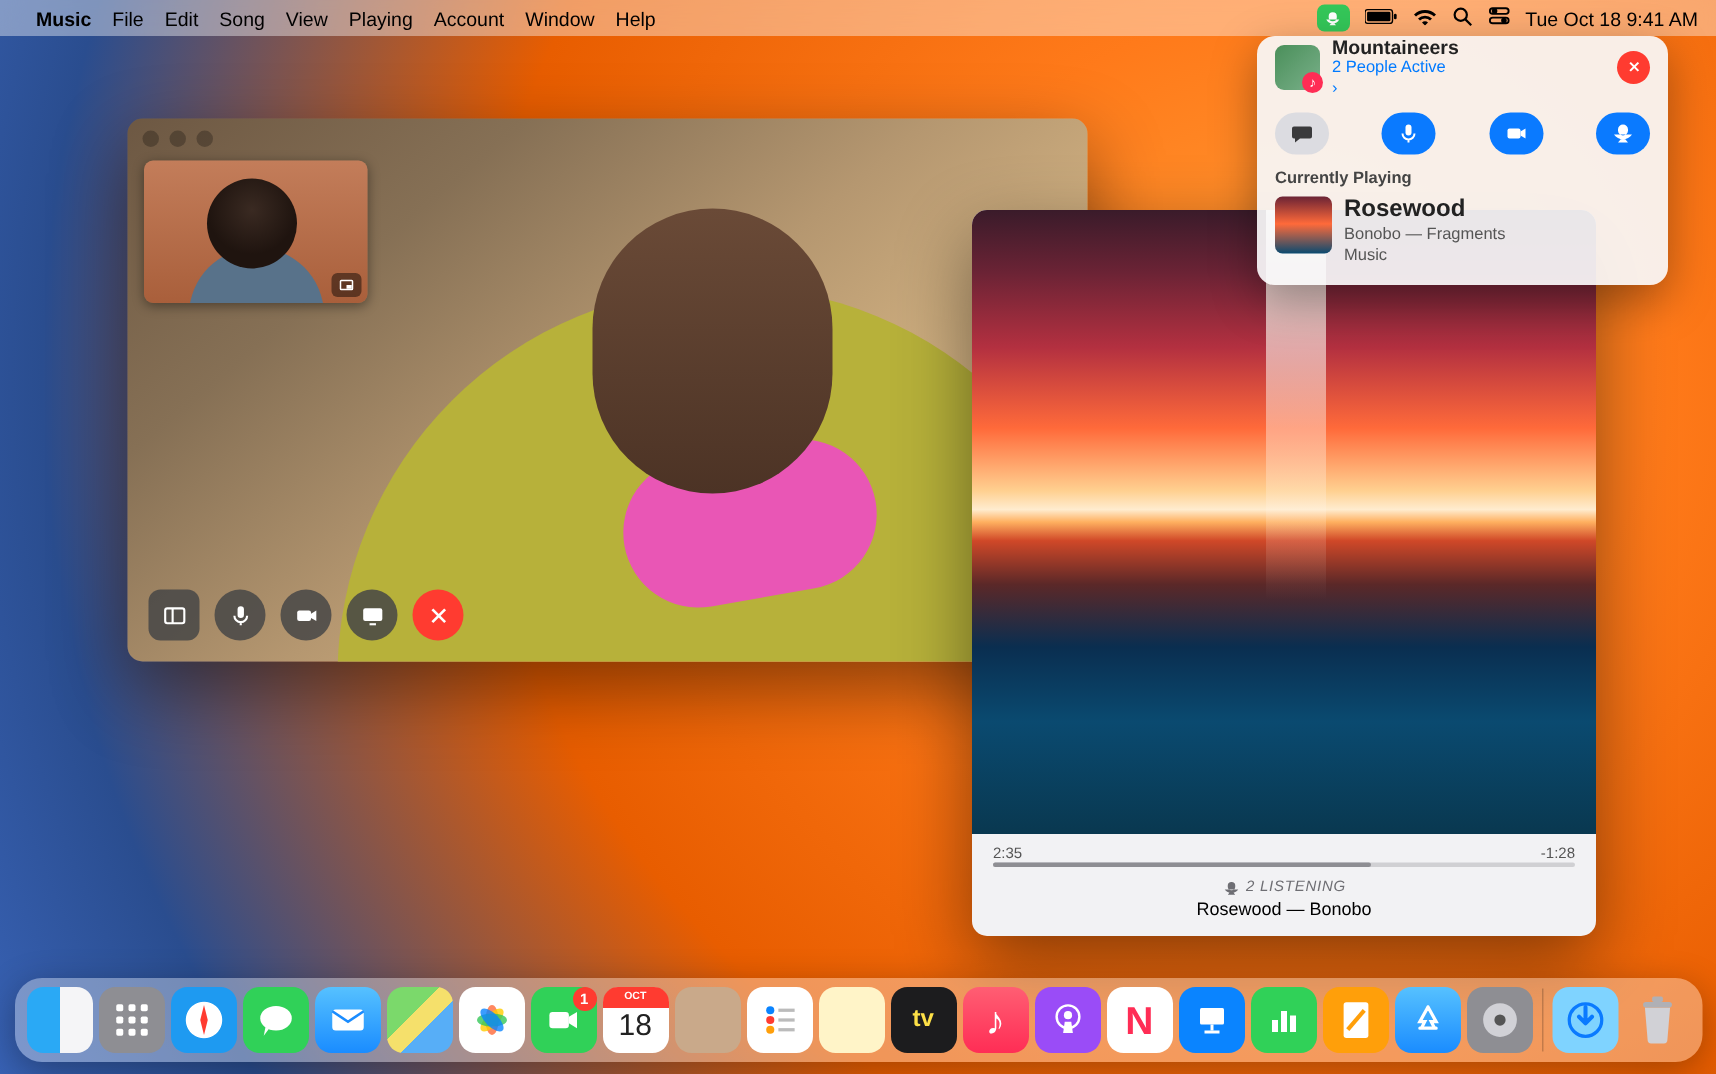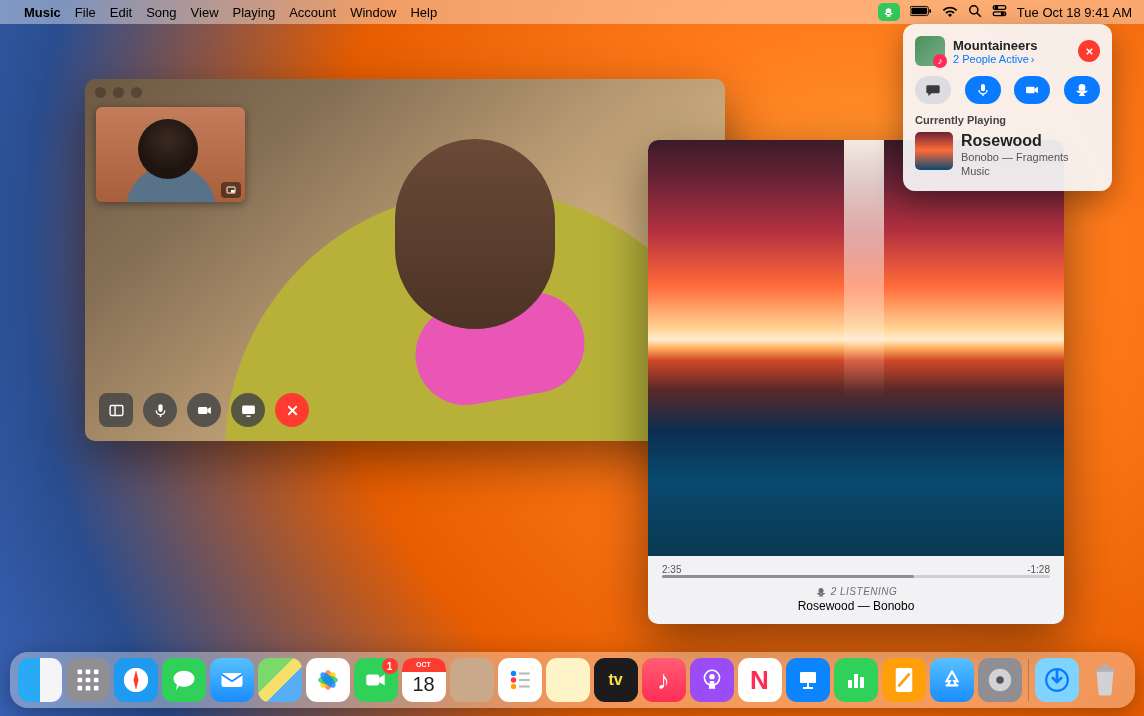--- a/index.html
+++ b/index.html
@@ -73,31 +73,31 @@
   }
   .miniplayer .footer { padding:8px 14px 10px; text-align:center; font-size:11px; color:#333; }
   .mp-times { display:flex; justify-content:space-between; font-size:10px; color:#555; margin-bottom:0;}
   .mp-bar { height:3px; background:#d0d0d3; border-radius:2px; margin-bottom:8px; position:relative; }
   .mp-bar .prog { position:absolute; left:0; top:0; bottom:0; width:65%; background:#8e8e93; border-radius:2px; }
   .mp-listening { display:flex; align-items:center; justify-content:center; gap:4px; font-size:10px; letter-spacing:0.5px; color:#6e6e73; text-transform:uppercase;font-style:italic; }
   .mp-track { font-size:12px; color:#000000; margin-top:2px;}
 
   
   .shareplay {
-    position:absolute; top:24px; right:32px; width:209px;
+    position:absolute; top:24px; right:32px; width:274px;
     background:rgba(248,248,250,0.92); border-radius:12px;
     box-shadow: 0 10px 30px rgba(0,0,0,0.35);
-    padding:12px 12px 12px;
+    padding:0 12px 12px;
     font-size:12px; color:#222;margin-left:48px;
   }
   .sp-head { display:flex; align-items:center; gap:8px; margin-bottom:10px;}
   .sp-thumb { width:30px; height:30px; border-radius:6px; background:linear-gradient(135deg,#4a8f5a,#7ab08a); position:relative; flex-shrink:0;}
   .sp-thumb::after { content:"♪"; position:absolute; right:-2px; bottom:-2px; width:14px; height:14px; border-radius:50%; background:#ff2d55; color:#fff; font-size:9px; display:flex; align-items:center; justify-content:center;}
   .sp-title { font-weight:600; font-size:13px; }
-  .sp-sub { font-size:11px; color:#007aff; display:flex; align-items:center; gap:2px;}
+  .sp-sub { font-size:11px; color:#007aff; display:flex; gap:2px;flex-direction:column;}
   .sp-close { margin-left:auto; width:22px; height:22px; border-radius:50%; background:#ff3b30; display:flex; align-items:center; justify-content:center; flex-shrink:0;}
   .sp-close svg { width:11px; height:11px; fill:#fff;}
   .sp-row { display:flex; justify-content:space-between; margin-bottom:10px;}
   .sp-btn { width:36px; height:28px; border-radius:14px; display:flex; align-items:center; justify-content:center;}
   .sp-btn.gray { background:#dcdce1;}
   .sp-btn.blue { background:#0a7aff;}
   .sp-btn svg { width:16px; height:16px;}
   .sp-btn.gray svg { fill:#3a3a3c;}
   .sp-btn.blue svg { fill:#fff;}
   .sp-section { font-size:11px; font-weight:600; color:#444; margin-bottom:6px;}

